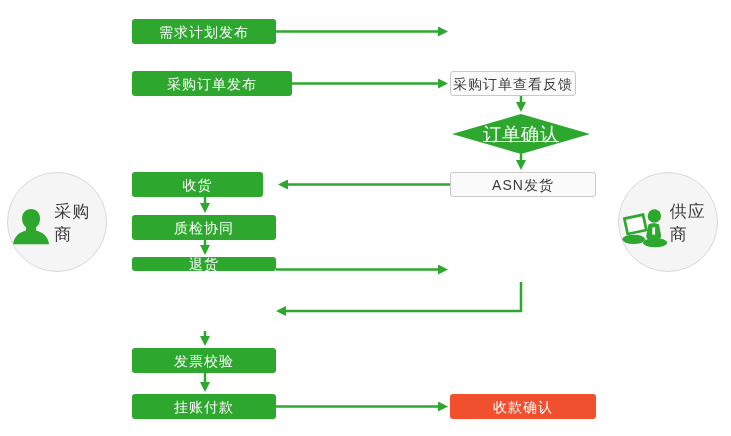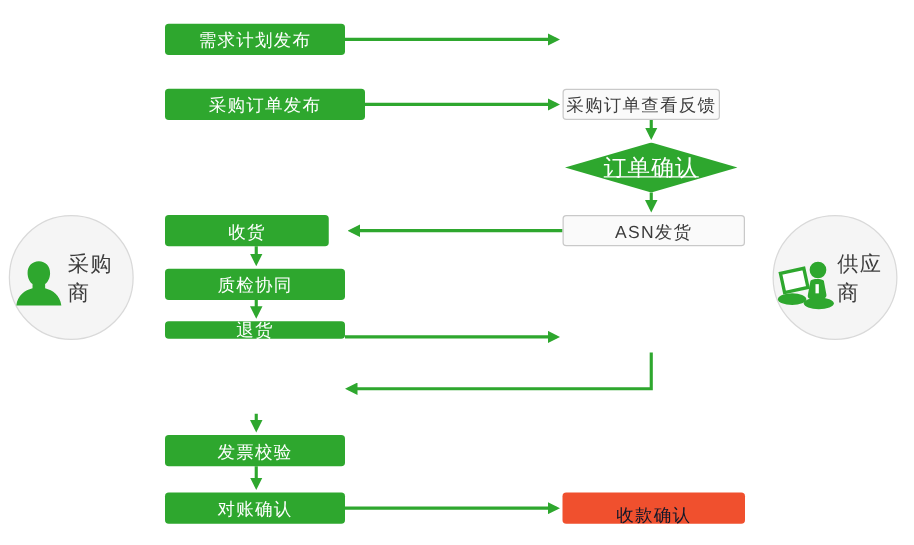--- a/index.html
+++ b/index.html
@@ -18,21 +18,21 @@
   .canvas{
     position:relative;width:731px;height:436px;background:#ffffff;overflow:hidden;
   }
   .node{
     position:absolute;display:flex;align-items:center;justify-content:center;
     font-size:14px;line-height:1;box-sizing:border-box;border-radius:3px;
     letter-spacing:1px;
   }
   .green-box{background:var(--green);color:#ffffff;}
   .white-box{background:var(--box-bg);border:1px solid var(--box-border);color:var(--text-dark);}
-  .red-box{background:var(--red);color:#0f172a;align-items:flex-end;}
+  .red-box{background:var(--red);color:#ffffff;}
   .diamond{position:absolute;}
   .diamond svg{position:absolute;left:0;top:0;width:100%;height:100%;display:block;}
   .diamond-green-shape{fill:var(--green);stroke:none;}
   .diamond-white-shape{fill:var(--diamond-bg);stroke:var(--diamond-border);stroke-width:1;}
   .diamond-label{
     position:absolute;left:0;top:0;width:100%;height:100%;
     display:flex;align-items:center;justify-content:center;
     font-size:18px;letter-spacing:1px;text-decoration:underline;
   }
   .diamond-label.light{color:#ffffff;}
@@ -88,21 +88,21 @@
   <div class="node green-box" style="left:132px;top:215px;width:144px;height:25px">
       <span>质检协同</span>
     </div>
   <div class="node green-box" style="left:132px;top:257px;width:144px;height:14px">
       <span>退货</span>
     </div>
   <div class="node green-box" style="left:132px;top:348px;width:144px;height:25px">
       <span>发票校验</span>
     </div>
   <div class="node green-box" style="left:132px;top:394px;width:144px;height:25px">
-      <span>对账确认</span>
+      <span>挂账付款</span>
     </div>
 
   <div class="node white-box" style="left:450px;top:71px;width:126px;height:25px">
       <span>采购订单查看反馈</span>
     </div>
   <div class="node white-box" style="left:450px;top:172px;width:146px;height:25px">
       <span>ASN发货</span>
     </div>
   <div class="node red-box" style="left:450px;top:394px;width:146px;height:25px">
       <span>收款确认</span>

